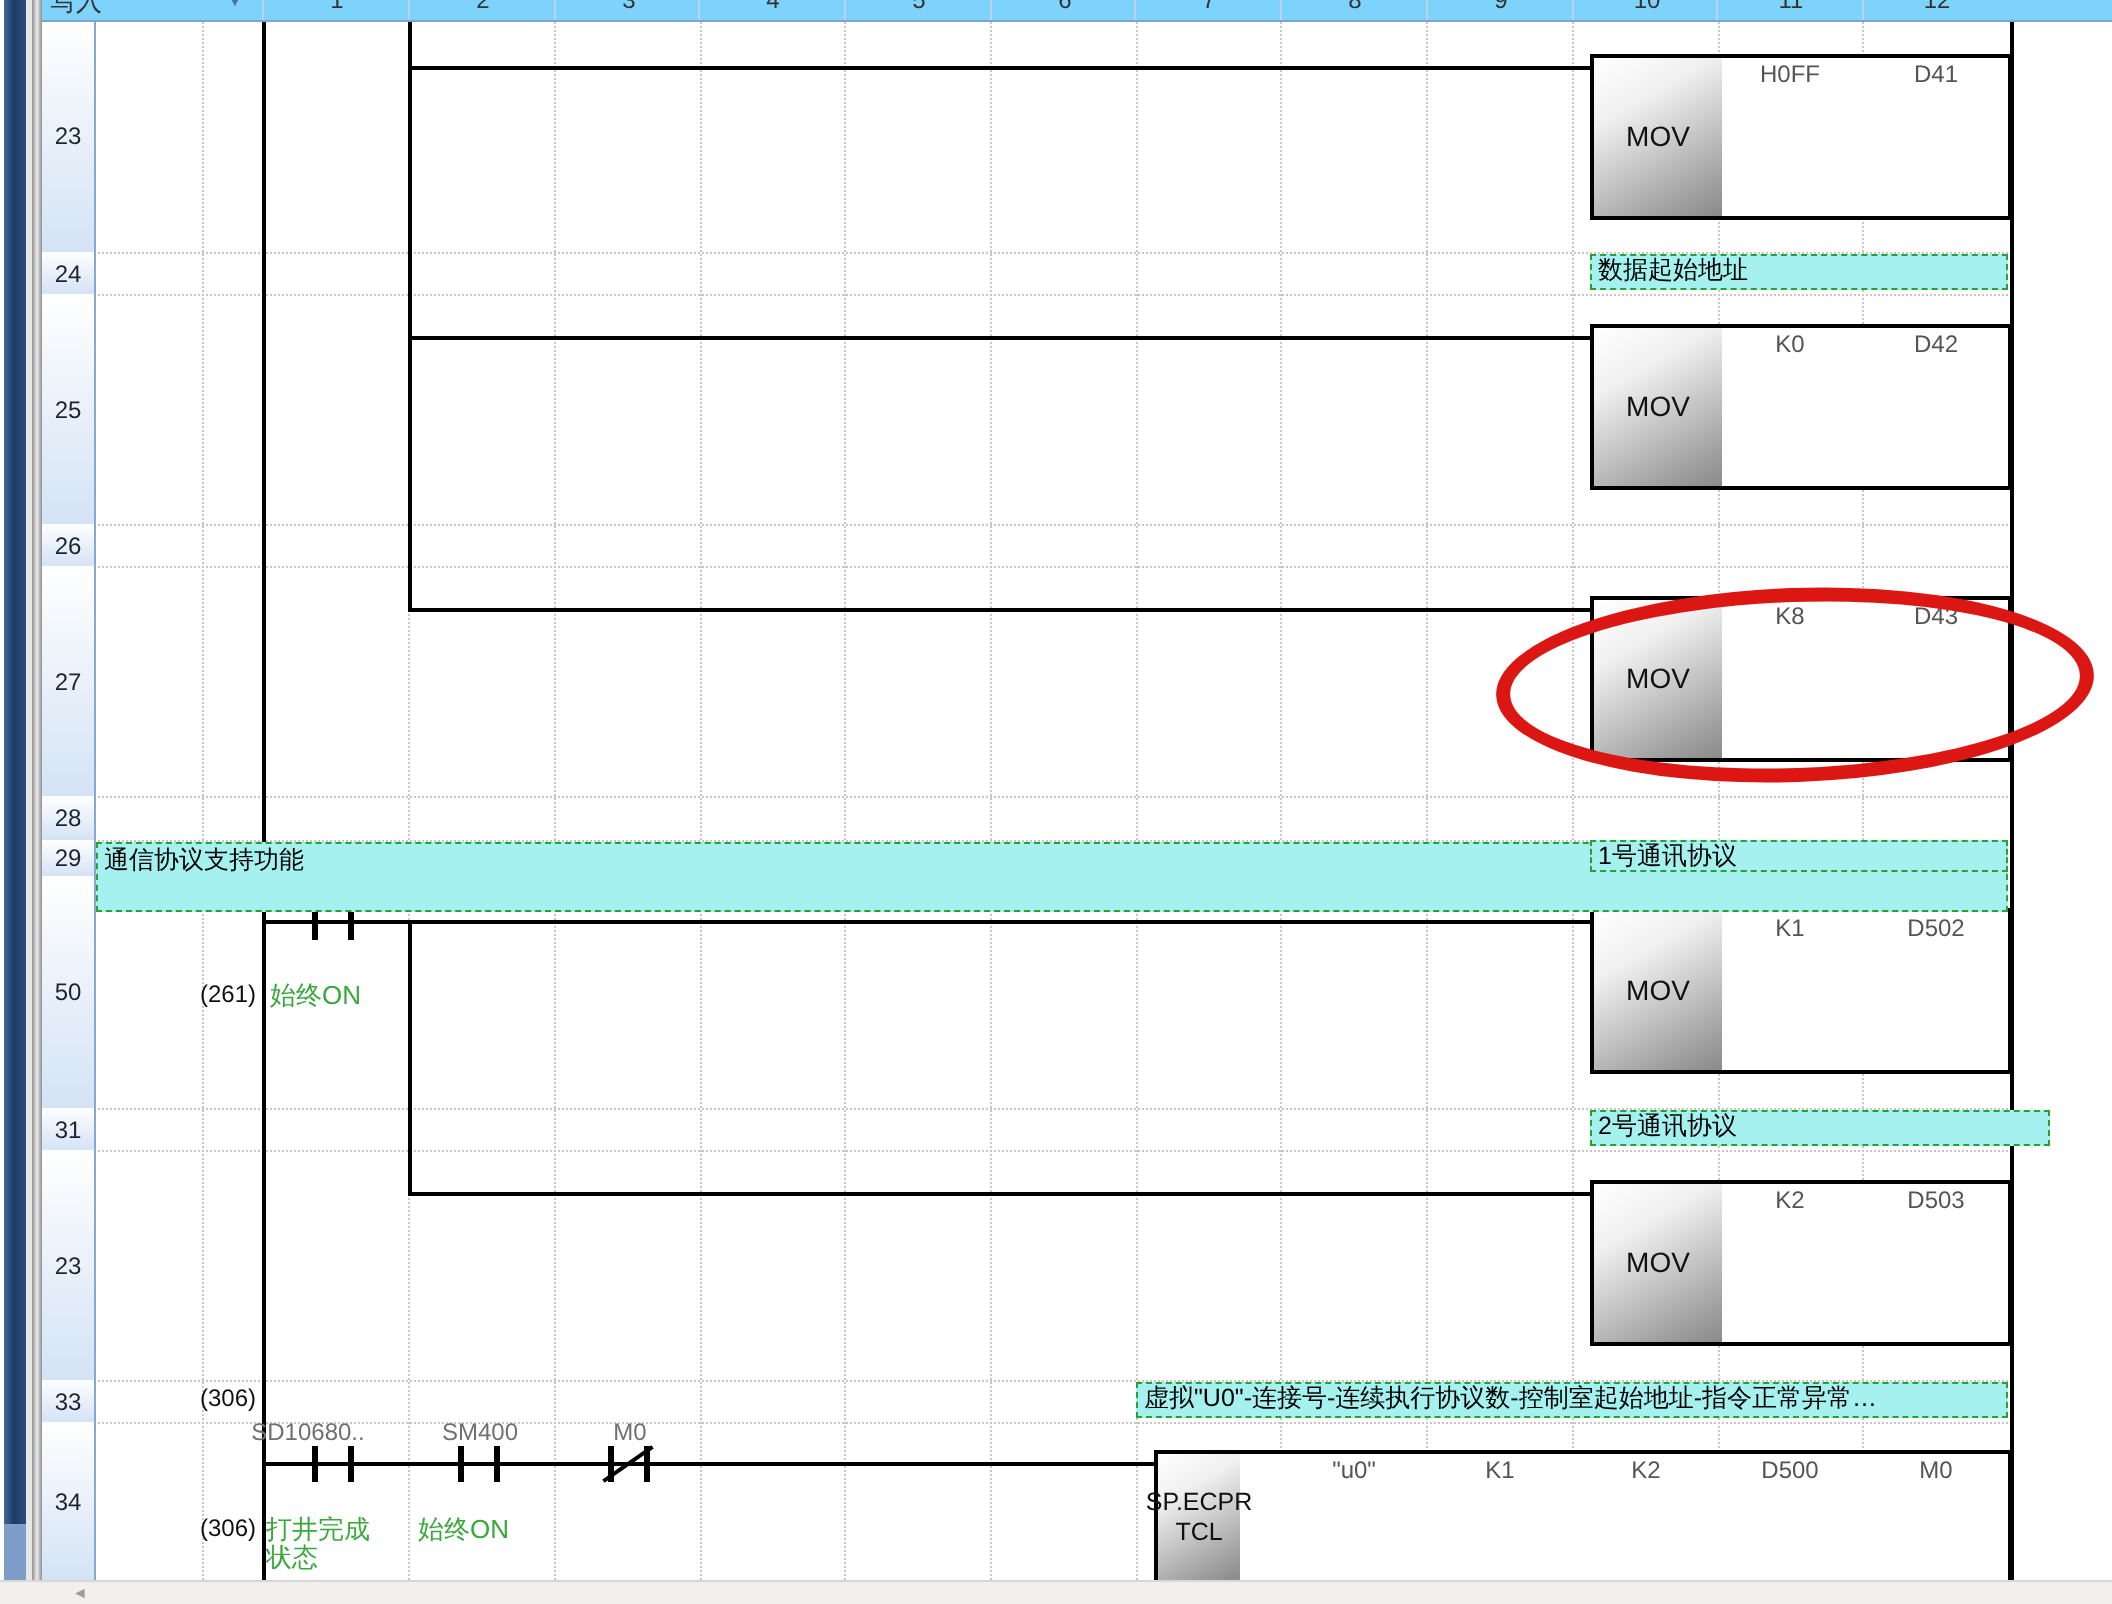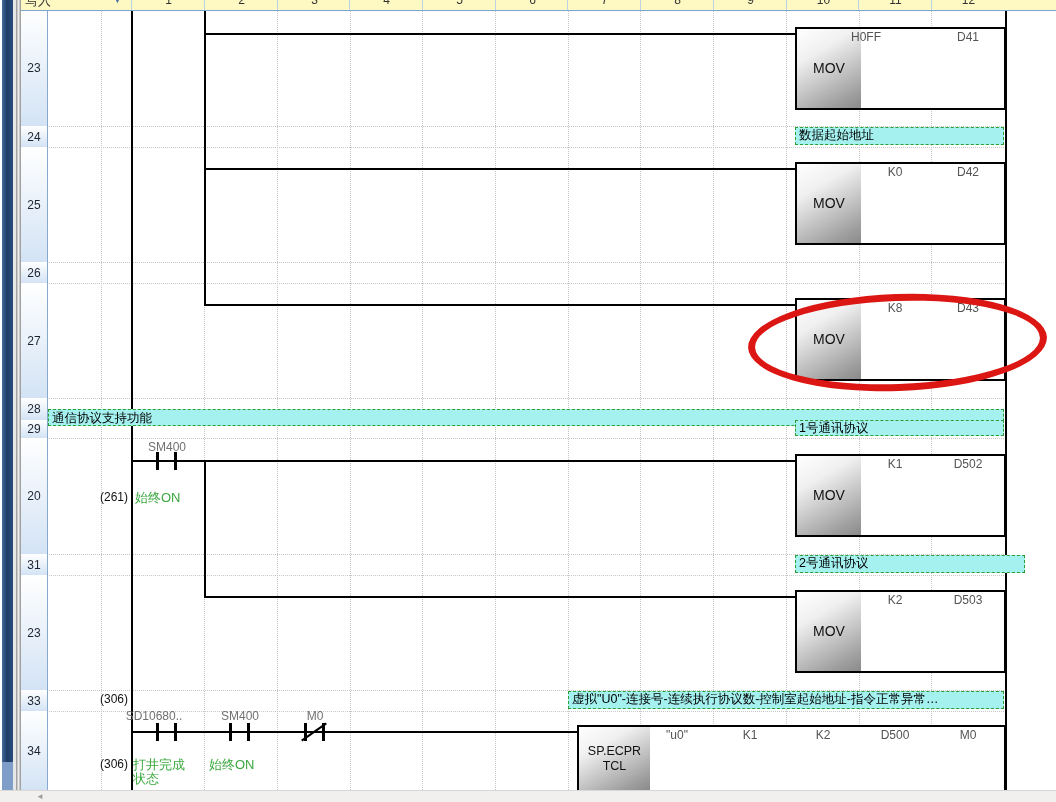--- a/index.html
+++ b/index.html
@@ -1,19 +1,19 @@
 <!DOCTYPE html>
 <html><head>
 <meta charset="utf-8">
 <style>
   html,body{margin:0;padding:0;background:#fff;}
   .screen{position:relative;width:1056px;height:802px;overflow:hidden;background:#fff;
           font-family:"Liberation Sans","DejaVu Sans",sans-serif;}
   
-  .hdr{position:absolute;left:21px;top:0;width:1035px;height:10px;background:#fef9c3;
+  .hdr{position:absolute;left:21px;top:0;width:1035px;height:10px;background:#7dd3fc;
        border-bottom:1px solid #7fa5cc;overflow:hidden;}
   .hdr .htxt{position:absolute;top:-9px;height:19px;line-height:19px;font-size:13px;color:#333;}
   .hdr .hcol{position:absolute;top:-9px;height:19px;line-height:19px;font-size:12px;color:#333;
              width:73px;text-align:center;border-left:1px solid #bdd1e8;}
   .dock{position:absolute;left:2px;top:0;width:11px;height:790px;
         background:linear-gradient(90deg,#46699a 0%,#1d3b66 45%,#2c4d7c 100%);}
   .dock-lite{position:absolute;left:2px;top:762px;width:11px;height:28px;background:#7e9ec9;}
   .gapcol{position:absolute;left:13px;top:0;width:3px;height:790px;background:#e7e7e7;}
   .split{position:absolute;left:16px;top:0;width:5px;height:790px;
          background:linear-gradient(90deg,#8f8f8f,#ededed 50%,#8f8f8f);}
@@ -30,21 +30,21 @@
   .wire{position:absolute;height:2px;background:#000;}
   .branch{position:absolute;width:2px;background:#000;}
   .cbar{position:absolute;width:3px;height:18px;background:#000;}
   .slash{position:absolute;width:30px;height:2px;background:#000;transform:rotate(-35deg);}
   .clab{position:absolute;width:90px;text-align:center;font-size:12px;color:#707070;white-space:nowrap;}
   .blk{position:absolute;background:#fff;border:2px solid #000;box-sizing:border-box;}
   .gbox{position:absolute;left:0;top:0;bottom:0;width:64px;
         background:linear-gradient(150deg,#ffffff 0%,#f0f0f0 30%,#9e9e9e 85%,#8a8a8a 100%);
         display:flex;align-items:center;justify-content:center;
         font-size:14px;color:#111;text-align:center;line-height:1.15;}
-  .gbox.sm{width:71px;font-size:12.5px;}
+  .gbox.sm{width:41px;font-size:12.5px;}
   .prm{position:absolute;width:72px;text-align:center;font-size:12px;color:#545454;white-space:nowrap;}
   .cmt{position:absolute;background:#a4f1ef;border:1px dashed #2d9e35;box-sizing:border-box;
        font-size:12.5px;color:#000;line-height:15px;padding:0 0 0 3px;overflow:hidden;white-space:nowrap;}
   .step{position:absolute;width:34px;text-align:center;font-size:12px;color:#111;}
   .note{position:absolute;font-size:13px;color:#3aa83e;white-space:nowrap;}
   .ellipse{position:absolute;left:748px;top:294px;width:299px;height:97px;box-sizing:border-box;
            border:7px solid #dc1612;border-radius:50%;transform:rotate(-2deg);pointer-events:none;}
 </style>
 </head>
 <body>
@@ -107,21 +107,21 @@
   <div>
     <span class="clab" style="left:270px;top:709px">M0</span>
     <div class="cbar" style="left:304px;top:723px"></div>
     <div class="cbar" style="left:322px;top:723px"></div>
     <div class="slash" style="left:299px;top:731px"></div>
   </div>
 
   <div class="blk" style="left:795px;top:27px;width:211px;height:83px">
     <div class="gbox">MOV</div>
   </div>
-  <span class="prm" style="left:830px;top:30px">H0FF</span>
+  <span class="prm" style="left:859px;top:30px">H0FF</span>
   <span class="prm" style="left:932px;top:30px">D41</span>
 
   <div class="blk" style="left:795px;top:162px;width:211px;height:83px">
     <div class="gbox">MOV</div>
   </div>
   <span class="prm" style="left:859px;top:165px">K0</span>
   <span class="prm" style="left:932px;top:165px">D42</span>
 
   <div class="blk" style="left:795px;top:298px;width:211px;height:83px">
     <div class="gbox">MOV</div>
@@ -155,41 +155,41 @@
 
   <span class="step" style="left:97px;top:490px">(261)</span>
   <span class="step" style="left:97px;top:692px">(306)</span>
   <span class="step" style="left:97px;top:757px">(306)</span>
   <span class="note" style="left:135px;top:489px">始终ON</span>
   <span class="note" style="left:133px;top:756px">打井完成</span>
   <span class="note" style="left:133px;top:770px">状态</span>
   <span class="note" style="left:209px;top:756px">始终ON</span>
 
   <div class="cmt" style="left:795px;top:127px;width:209px;height:18px">数据起始地址</div>
-  <div class="cmt" style="left:48px;top:409px;width:956px;height:17px;line-height:17px">通信协议支持功能</div>
+  <div class="cmt" style="left:48px;top:421px;width:956px;height:35px;line-height:17px">通信协议支持功能</div>
   <div class="cmt" style="left:795px;top:420px;width:209px;height:16px;line-height:14px">1号通讯协议</div>
   <div class="cmt" style="left:795px;top:555px;width:230px;height:18px">2号通讯协议</div>
   <div class="cmt" style="left:568px;top:691px;width:436px;height:18px">虚拟"U0"-连接号-连续执行协议数-控制室起始地址-指令正常异常…</div>
 
   <div class="ellipse"></div>
 
   <div class="dock"></div>
   <div class="dock-lite"></div>
   <div class="gapcol"></div>
   <div class="split"></div>
 
   <div>
     <div class="gut" style="top:10px;height:116px">23</div>
     <div class="gut" style="top:126px;height:21px">24</div>
     <div class="gut" style="top:147px;height:115px">25</div>
     <div class="gut" style="top:262px;height:21px">26</div>
     <div class="gut" style="top:283px;height:115px">27</div>
     <div class="gut" style="top:398px;height:22px">28</div>
     <div class="gut" style="top:420px;height:18px">29</div>
-    <div class="gut" style="top:438px;height:116px">20</div>
+    <div class="gut" style="top:438px;height:116px">50</div>
     <div class="gut" style="top:554px;height:21px">31</div>
     <div class="gut" style="top:575px;height:115px">23</div>
     <div class="gut" style="top:690px;height:21px">33</div>
     <div class="gut" style="top:711px;height:79px">34</div>
   </div>
 
   <div class="hdr">
     <span class="htxt" style="left:4px">写入</span>
     <span class="htxt" style="left:92px;font-size:9px;color:#4f6f9e">▼</span>
     <span class="hcol" style="left:110px">1</span>

